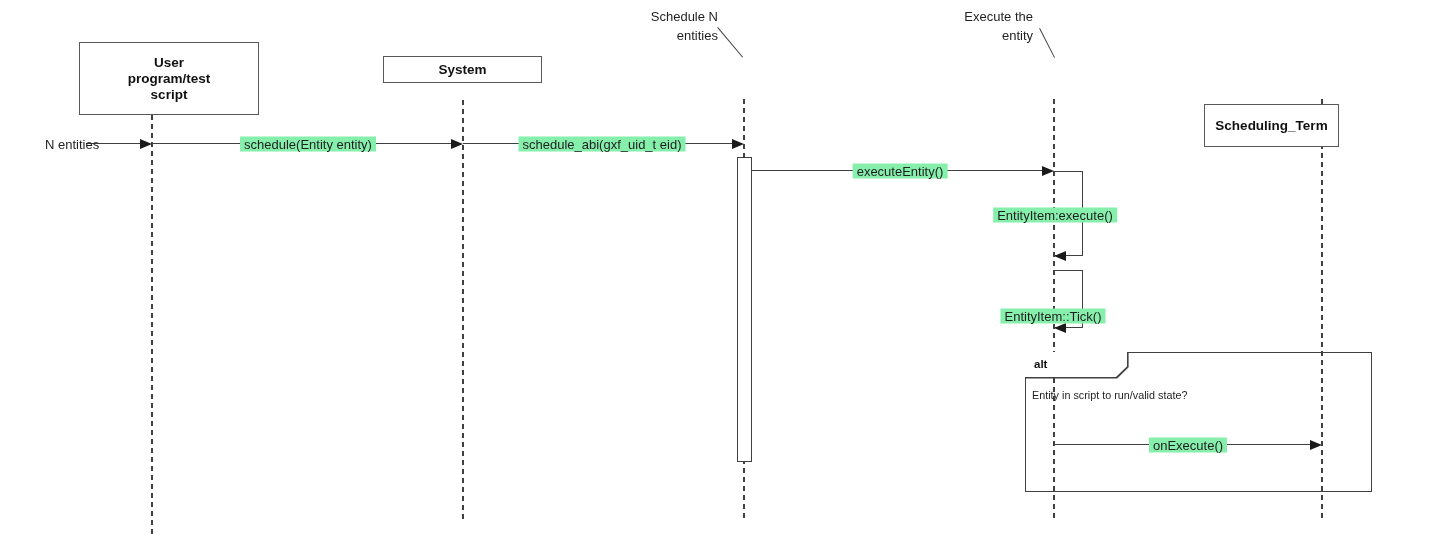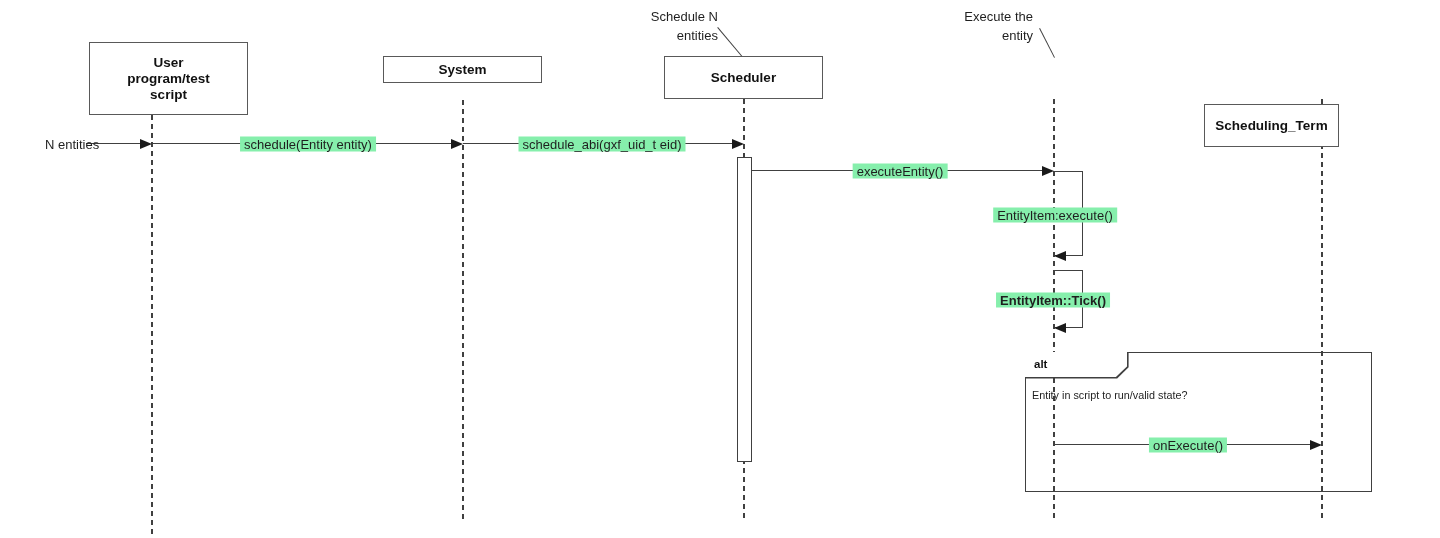--- a/index.html
+++ b/index.html
@@ -77,28 +77,25 @@
 <body>
 
 <div class="canvas">
 
   <div class="lifeline" style="left:151px; top:115px; height:422px;"></div>
   <div class="lifeline" style="left:462px; top:100px; height:423px;"></div>
   <div class="lifeline" style="left:743px; top:99px; height:422px;"></div>
   <div class="lifeline" style="left:1053px; top:99px; height:422px;"></div>
   <div class="lifeline" style="left:1321px; top:99px; height:422px;"></div>
 
-  <div class="actor-box" style="left:89px; top:42px; width:159px; height:73px; padding:0 32px;">
+  <div class="actor-box" style="left:79px; top:42px; width:180px; height:73px; padding:0 32px;">
     <span>User program/test script</span>
   </div>
   <div class="actor-box" style="left:383px; top:56px; width:159px; height:27px;">
     <span>System</span>
-  </div>
-  <div class="actor-box" style="left:664px; top:56px; width:159px; height:43px;">
-    <span>Scheduler</span>
   </div>
   <div class="actor-box" style="left:1204px; top:56px; width:135px; height:43px;margin-top:48px;">
     <span>Scheduling_Term</span>
   </div>
 
   <div class="annotation" style="left:598px; top:7px; width:120px;">Schedule N
 entities</div>
   <div class="pointer-line" style="left:718px; top:27px; width:39px; transform:rotate(50deg);"></div>
 
   <div class="annotation" style="left:913px; top:7px; width:120px;">Execute the
@@ -122,21 +119,21 @@
   <div class="msg-line" style="left:752px; top:170px; width:291px;"></div>
   <div class="arrow-right" style="left:1042px; top:166px;"></div>
   <div class="msg-label" style="left:900px; top:171px;">executeEntity()</div>
 
   <div class="self-bracket" style="left:1055px; top:171px; width:28px; height:85px;"></div>
   <div class="arrow-left" style="left:1054px; top:251px;"></div>
   <div class="msg-label" style="left:1055px; top:215px;">EntityItem:execute()</div>
 
   <div class="self-bracket" style="left:1055px; top:270px; width:28px; height:58px;"></div>
   <div class="arrow-left" style="left:1054px; top:323px;"></div>
-  <div class="msg-label" style="left:1053px; top:300px;font-weight:bold;">EntityItem::Tick()</div>
+  <div class="msg-label" style="left:1053px; top:316px;">EntityItem::Tick()</div>
 
   <div class="alt-box" style="left:1025px; top:352px; width:347px; height:140px;">
     <div class="alt-tab">
       <div class="alt-tab-inner"></div>
     </div>
     <div class="alt-label">alt</div>
     <div class="alt-guard">Entity in script to run/valid state?</div>
   </div>
 
   <div class="msg-line" style="left:1054px; top:444px; width:257px; z-index:5;"></div>

